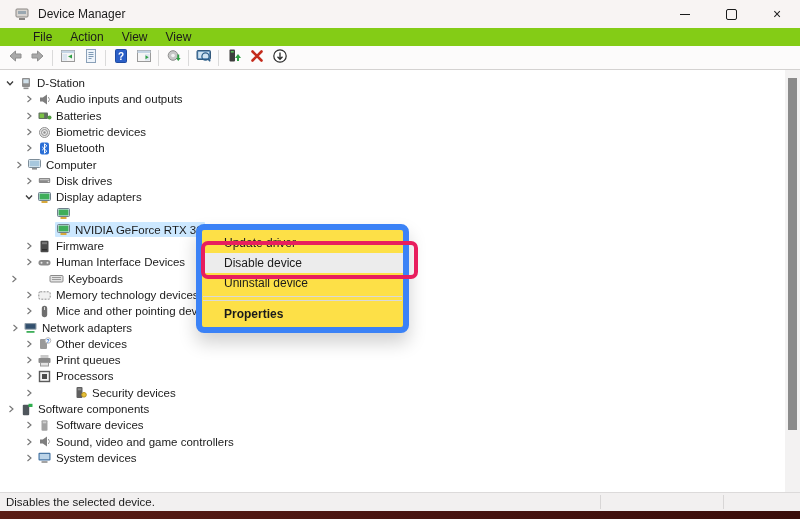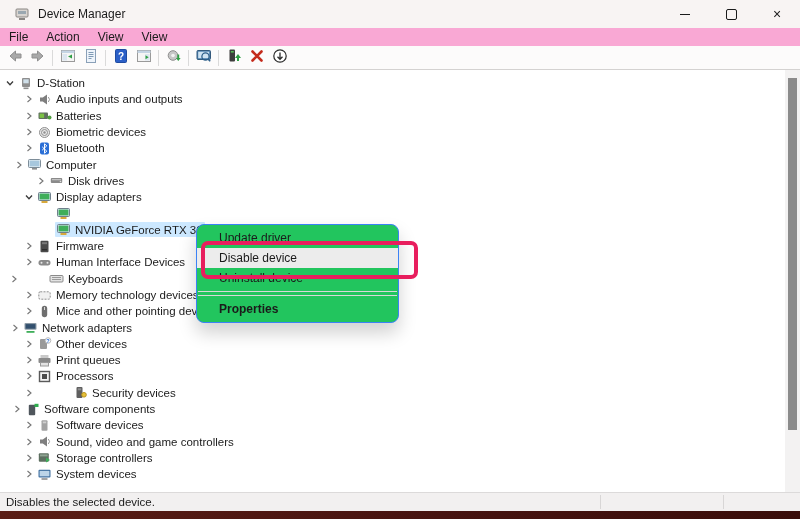--- a/index.html
+++ b/index.html
@@ -10,40 +10,40 @@
   .window{position:absolute;inset:0;background:#fff;}
   
   .titlebar{height:28px;background:#f8f4f3;display:flex;align-items:center;padding-left:14px;}
   .app-icon{width:16px;height:16px;display:flex;align-items:center;}
   .title-text{font-size:12px;margin-left:8px;}
   .win-controls{margin-left:auto;display:flex;height:100%;}
   .win-btn{width:46px;height:100%;display:flex;align-items:center;justify-content:center;font-size:14px;}
   .min-glyph{width:10px;height:1px;background:#1b1b1b;display:block;}
   .max-glyph{width:9px;height:9px;border:1px solid #1b1b1b;border-radius:2px;display:block;}
   
-  .menubar{height:18px;background:#f9a8d4;display:flex;align-items:center;padding-left:0;font-size:12px;text-align:right;}
+  .menubar{height:18px;background:#84cc16;display:flex;align-items:center;padding-left:24px;font-size:12px;text-align:right;}
   .menu-item{padding:1px 9px;}
   
   .toolbar{height:23px;background:#fcfbfb;border-bottom:1px solid #d4d2d1;display:flex;align-items:center;padding-left:3px;}
   .tb-btn{width:23px;height:20px;display:flex;align-items:center;justify-content:center;}
   .tb-sep{width:1px;height:16px;background:#dadada;margin:0 3px;}
   
   .tree{position:absolute;top:70px;left:0;right:15px;bottom:26px;padding-top:5px;overflow:hidden;background:#fff;}
   .tree-row{height:16.3px;display:flex;align-items:center;font-size:11.5px;white-space:nowrap;}
   .chev{flex:0 0 14px;width:14px;display:flex;align-items:center;justify-content:center;}
   .row-content{display:flex;align-items:center;height:15px;padding:0 2px 0 1px;border-radius:1px;}
   .row-content.selected{background:#cce8ff;}
   .ticon{flex:0 0 17px;width:17px;display:flex;align-items:center;}
   .tlabel{padding-left:2px;}
   
   .scrollbar{position:absolute;top:70px;right:0;width:15px;bottom:26px;background:#f3f2f2;}
   .scroll-thumb{position:absolute;top:8px;left:3px;width:9px;height:352px;background:#8b8b8b;}
   
   .context-menu{position:absolute;left:196px;top:224px;width:201px;z-index:5;
-    background:#22c55e;border:1px solid #3b82f6;border-radius:8px;
+    background:#fde047;border:6px solid #3b82f6;border-radius:8px;
     box-shadow:0 10px 18px rgba(0,0,0,0.18);padding:3px 0;font-size:12px;}
   .cm-item{height:20px;display:flex;align-items:center;padding-left:22px;}
   .cm-item.hl{background:#ececec;}
   .cm-item.bold{font-weight:bold;}
   .cm-sep{height:1px;background:#d9d9d9;margin:3px 1px;}
   
   .annotation{position:absolute;left:201px;top:241px;width:209px;height:30px;z-index:6;
     border:4px solid #e81e5e;border-radius:7px;background:transparent;}
   
   .statusbar{position:absolute;left:0;right:0;bottom:8px;height:18px;background:#f2f0f0;
@@ -261,21 +261,21 @@
           <span class="ticon">
             <svg width="15" height="13" viewBox="0 0 15 13" xmlns="http://www.w3.org/2000/svg">
               <rect x="1.5" y="1.5" width="12" height="8" rx="1" fill="#e8f0f6" stroke="#7d8d99"></rect>
               <rect x="2.6" y="2.6" width="9.8" height="5.8" fill="#a7c7dd"></rect>
               <rect x="5" y="10" width="5" height="1.6" fill="#8e8e8e"></rect>
             </svg>
           </span>
           <span class="tlabel">Computer</span>
         </span>
       </div>
-      <div class="tree-row" style="padding-left: 34px;">
+      <div class="tree-row" style="padding-left: 22px;">
         <span class="chev">
           <svg width="10" height="10" viewBox="0 0 10 10">
             <path d="M3.5 2 L7 5 L3.5 8" fill="none" stroke="#757575" stroke-width="1.1"></path>
           </svg>
         </span>
         <span class="row-content">
           <span class="ticon">
             <svg width="15" height="13" viewBox="0 0 15 13" xmlns="http://www.w3.org/2000/svg">
               <rect x="1.8" y="4" width="11.4" height="5" rx="1" fill="#8a8a8a"></rect>
               <rect x="3" y="5.2" width="9" height="1" fill="#cfcfcf"></rect>
@@ -485,21 +485,21 @@
           <span class="ticon">
             <svg width="15" height="13" viewBox="0 0 15 13" xmlns="http://www.w3.org/2000/svg">
               <rect x="3.5" y="1" width="6" height="11" rx="1" fill="#5f5f5f"></rect>
               <rect x="4.8" y="2.3" width="3.4" height="2" fill="#8f8f8f"></rect>
               <circle cx="11" cy="8.8" r="2.3" fill="#e8c23a" stroke="#b8921a"></circle>
             </svg>
           </span>
           <span class="tlabel">Security devices</span>
         </span>
       </div>
-      <div class="tree-row" style="padding-left: 10px;">
+      <div class="tree-row" style="padding-left: 4px;">
         <span class="chev">
           <svg width="10" height="10" viewBox="0 0 10 10">
             <path d="M3.5 2 L7 5 L3.5 8" fill="none" stroke="#757575" stroke-width="1.1"></path>
           </svg>
         </span>
         <span class="row-content">
           <span class="ticon">
             <svg width="15" height="13" viewBox="0 0 15 13" xmlns="http://www.w3.org/2000/svg">
               <rect x="3.8" y="1.8" width="6.4" height="10.4" rx="1" fill="#4f565c"></rect>
               <rect x="9.5" y="0.8" width="4" height="3.2" fill="#2fae4e"></rect>
@@ -531,37 +531,20 @@
           </svg>
         </span>
         <span class="row-content">
           <span class="ticon">
             <svg width="15" height="13" viewBox="0 0 15 13" xmlns="http://www.w3.org/2000/svg">
               <path d="M3 4.5 h2.8 L10 1.5 v10 L5.8 8.5 H3 Z" fill="#7f7f7f"></path>
               <path d="M11.3 4 a3.5 3.5 0 0 1 0 5" fill="none" stroke="#9a9a9a"></path>
             </svg>
           </span>
           <span class="tlabel">Sound, video and game controllers</span>
-        </span>
-      </div>
-      <div class="tree-row" style="padding-left: 22px;">
-        <span class="chev">
-          <svg width="10" height="10" viewBox="0 0 10 10">
-            <path d="M3.5 2 L7 5 L3.5 8" fill="none" stroke="#757575" stroke-width="1.1"></path>
-          </svg>
-        </span>
-        <span class="row-content">
-          <span class="ticon">
-            <svg width="15" height="13" viewBox="0 0 15 13" xmlns="http://www.w3.org/2000/svg">
-              <rect x="1.8" y="2.2" width="10" height="8.6" rx="1" fill="#5d6f60"></rect>
-              <rect x="3" y="3.4" width="7.6" height="2" fill="#8fa392"></rect>
-              <path d="M9 6.5 l4 2.5 -4 2.5 Z" fill="#3fae5a"></path>
-            </svg>
-          </span>
-          <span class="tlabel">Storage controllers</span>
         </span>
       </div>
       <div class="tree-row" style="padding-left: 22px;">
         <span class="chev">
           <svg width="10" height="10" viewBox="0 0 10 10">
             <path d="M3.5 2 L7 5 L3.5 8" fill="none" stroke="#757575" stroke-width="1.1"></path>
           </svg>
         </span>
         <span class="row-content">
           <span class="ticon">

